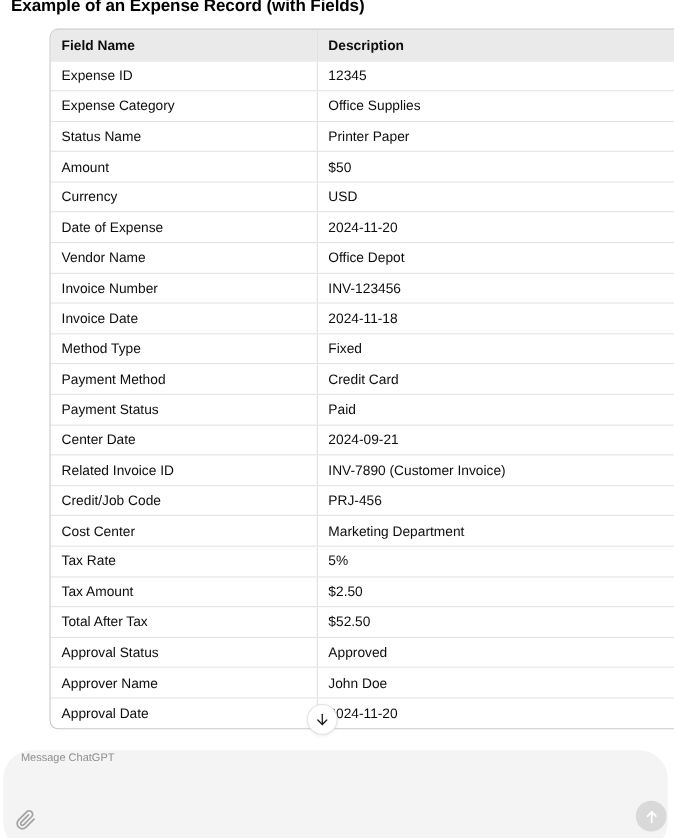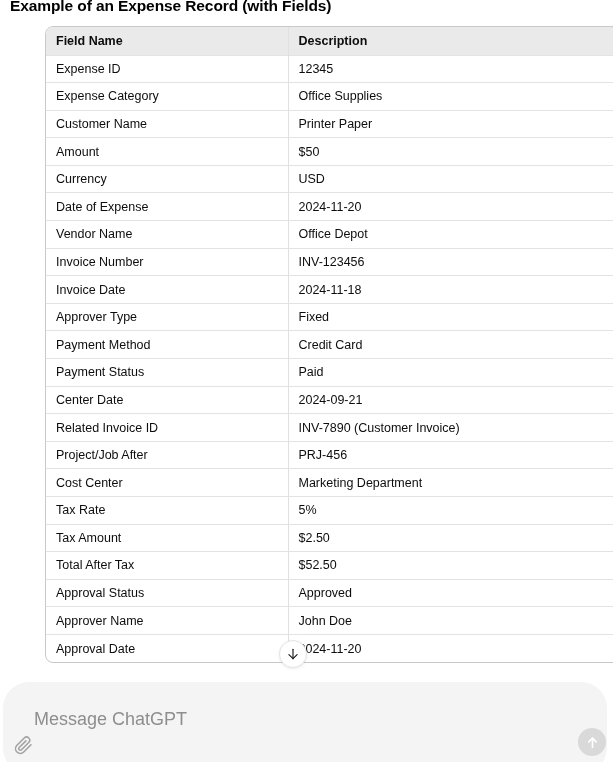--- a/index.html
+++ b/index.html
@@ -70,27 +70,26 @@
   }
   .composer {
     position: absolute;
     left: 3px; top: 682px;
     width: 604px; height: 92px;
     background: #f4f4f4;
     border-radius: 26px;
   }
   .composer-input {
     position: absolute;
-    left: 16px; top: 27px;
+    left: 16px; top: 2px;
     right: 16px;
-    font-size: 18px;
+    font-size: 10px;
     color: #8e8e8e;
     cursor: text;
     background: transparent;
-    margin-left: 15px;
   }
   .attach-btn {
     position: absolute;
     left: 8px; top: 51px;
     width: 24px; height: 24px;
     background: transparent;
     border: none;
     display: flex; align-items: center; justify-content: center;
     cursor: pointer;
     padding: 0;
@@ -123,21 +122,21 @@
     <tbody>
         <tr>
           <td>Expense ID</td>
           <td>12345</td>
         </tr>
         <tr>
           <td>Expense Category</td>
           <td>Office Supplies</td>
         </tr>
         <tr>
-          <td>Customer Name</td>
+          <td>Status Name</td>
           <td>Printer Paper</td>
         </tr>
         <tr>
           <td>Amount</td>
           <td>$50</td>
         </tr>
         <tr>
           <td>Currency</td>
           <td>USD</td>
         </tr>
@@ -151,41 +150,41 @@
         </tr>
         <tr>
           <td>Invoice Number</td>
           <td>INV-123456</td>
         </tr>
         <tr>
           <td>Invoice Date</td>
           <td>2024-11-18</td>
         </tr>
         <tr>
-          <td>Approver Type</td>
+          <td>Method Type</td>
           <td>Fixed</td>
         </tr>
         <tr>
           <td>Payment Method</td>
           <td>Credit Card</td>
         </tr>
         <tr>
           <td>Payment Status</td>
           <td>Paid</td>
         </tr>
         <tr>
           <td>Center Date</td>
           <td>2024-09-21</td>
         </tr>
         <tr>
           <td>Related Invoice ID</td>
           <td>INV-7890 (Customer Invoice)</td>
         </tr>
         <tr>
-          <td>Project/Job After</td>
+          <td>Credit/Job Code</td>
           <td>PRJ-456</td>
         </tr>
         <tr>
           <td>Cost Center</td>
           <td>Marketing Department</td>
         </tr>
         <tr>
           <td>Tax Rate</td>
           <td>5%</td>
         </tr>

